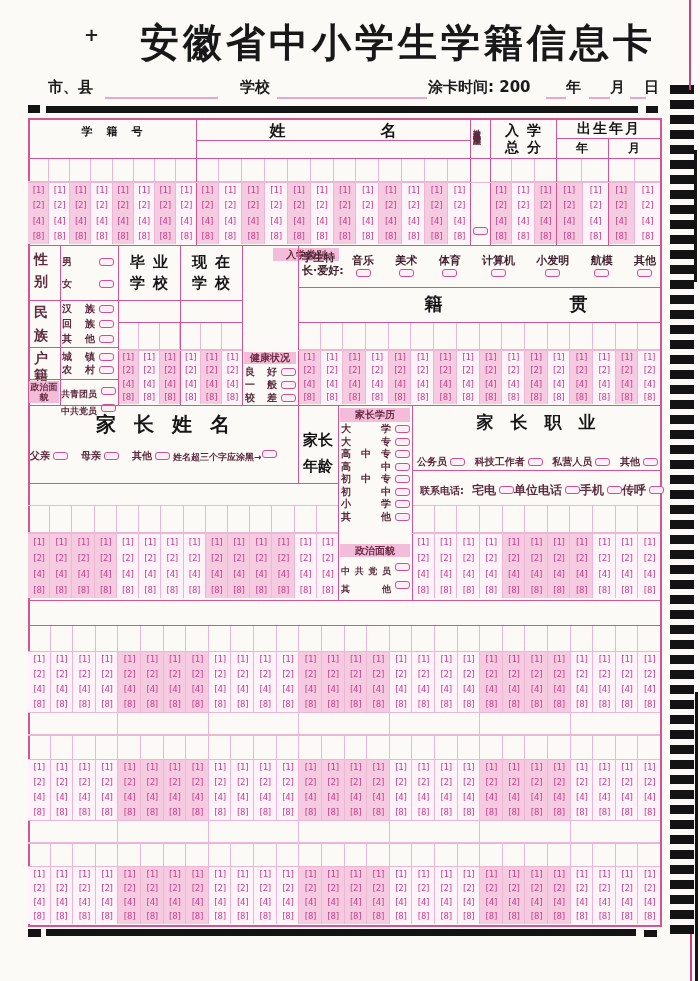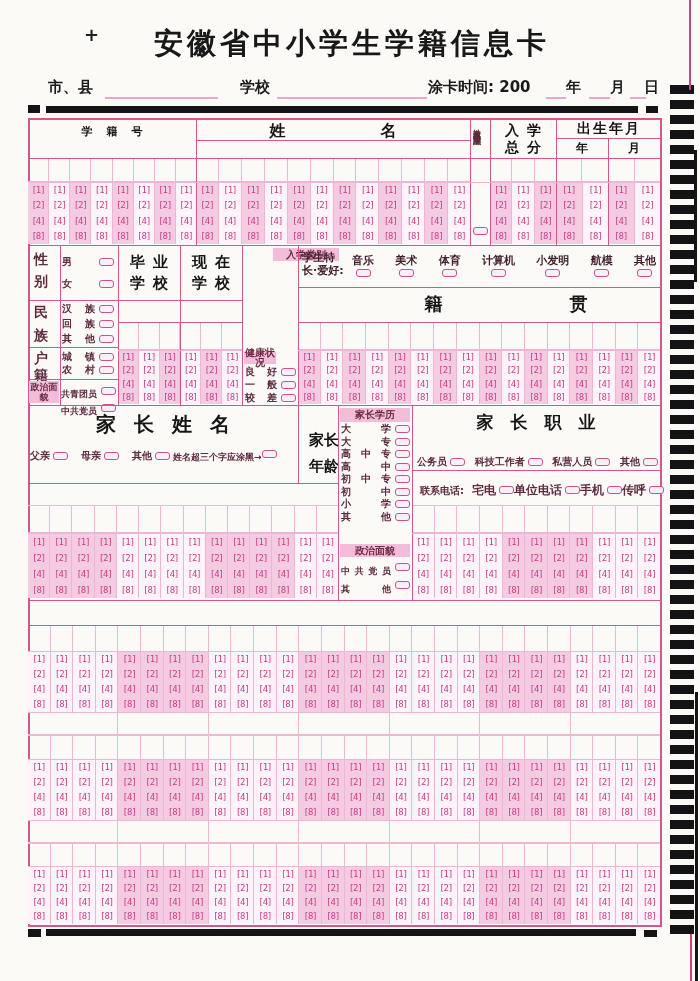--- a/index.html
+++ b/index.html
@@ -5,21 +5,21 @@
   html,body{margin:0;padding:0;background:#e9e7e3;}
   .page{position:relative;width:700px;height:981px;background:#fbfaf7;overflow:hidden;
         font-family:"DejaVu Sans","Liberation Sans",sans-serif;color:#141414;}
   .abs{position:absolute;}
   .line{position:absolute;background:#d6558f;}
   .lline{position:absolute;background:#edb6d3;}
   .blkm{position:absolute;background:#141414;}
   .art-m{position:absolute;background:#c4457f;}
   .formbox{position:absolute;left:28px;top:118px;width:630px;height:805px;border:2px solid #d6558f;background:transparent;}
   .title{position:absolute;left:140px;top:24px;width:420px;height:38px;line-height:38px;text-align:center;
-         font-size:29px;font-weight:bold;color:#181818;}
+         font-size:39px;font-weight:bold;color:#181818;}
   .ls{display:inline-block;white-space:nowrap;}
   .plus{position:absolute;left:84px;top:24px;font-size:18px;font-weight:bold;color:#222;}
   .info{position:absolute;top:78px;font-size:15px;font-weight:bold;color:#1a1a1a;}
   .uline{position:absolute;height:2px;background:#eba7c9;}
   .bh{position:absolute;font-weight:bold;color:#161616;text-align:center;}
   .hlab{position:absolute;background:#f3bcd9;color:#6b2c44;font-weight:bold;font-size:10px;
         display:flex;align-items:center;justify-content:center;text-align:center;line-height:10px;}
   .vnote{position:absolute;writing-mode:vertical-rl;text-orientation:upright;font-size:8px;line-height:1;
          letter-spacing:1px;color:#5d2a3e;font-weight:bold;}
   .obub{display:inline-block;width:13px;height:6px;border:1px solid #d0508f;border-radius:3px;background:#fdeff6;flex:none;}
@@ -354,21 +354,21 @@
   <div class="bh" style="left:118px;top:252px;width:62px;font-size:15px;line-height:21px;">
     <div><span class="ls" style="letter-spacing:8px;margin-right:-8px;">毕业</span></div>
     <div><span class="ls" style="letter-spacing:8px;margin-right:-8px;">学校</span></div>
   </div>
   <div class="bh" style="left:180px;top:252px;width:62px;font-size:15px;line-height:21px;">
     <div><span class="ls" style="letter-spacing:8px;margin-right:-8px;">现在</span></div>
     <div><span class="ls" style="letter-spacing:8px;margin-right:-8px;">学校</span></div>
   </div>
 
   <div class="hlab" style="left:244px;top:248px;width:66px;height:13px;margin-left:29px;">入学类别</div>
-  <div class="hlab" style="left:244px;top:352px;width:32px;height:12px;">健康状况</div>
+  <div class="hlab" style="left:244px;top:352px;width:52px;height:12px;">健康状况</div>
   <div class="vopts" style="left:245px;top:365px;width:51px;height:39px;">
       <div class="orow">
         <span class="olab">良好</span>
         <span class="obub"></span>
       </div>
       <div class="orow">
         <span class="olab">一般</span>
         <span class="obub"></span>
       </div>
       <div class="orow">
@@ -588,21 +588,21 @@
         <span class="obub"></span>
       </div>
       <div class="orow">
         <span class="olab">其他</span>
         <span class="obub"></span>
       </div>
     </div>
   <span class="abs" style="left:173px;top:451px;font-size:9px;font-weight:bold;color:#5d2a3e;">姓名超三个字应涂黑→</span>
   <span class="obub" style="position:absolute;left:262px;top:450px;"></span>
 
-  <div class="bh" style="left:300px;top:427px;width:36px;font-size:15px;line-height:26px;padding-left:6px;">
+  <div class="bh" style="left:300px;top:427px;width:36px;font-size:15px;line-height:26px;">
     <div>家长</div>
       <div>年龄</div>
   </div>
 
   <div class="hlab" style="left:340px;top:408px;width:70px;height:14px;">家长学历</div>
   <div class="vopts" style="left:341px;top:423px;width:69px;height:100px;">
       <div class="orow">
         <span class="olab">大学</span>
         <span class="obub"></span>
       </div>

